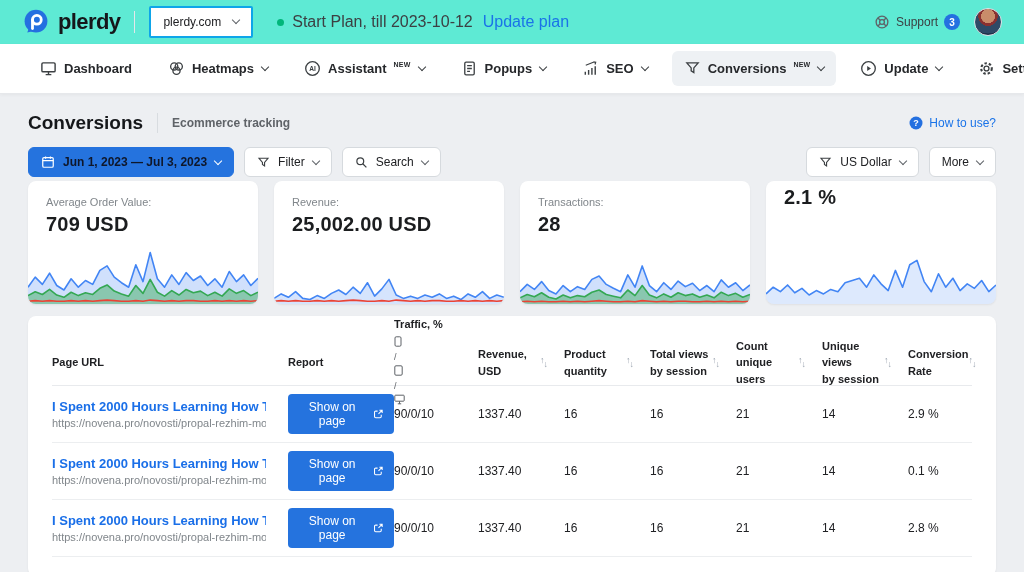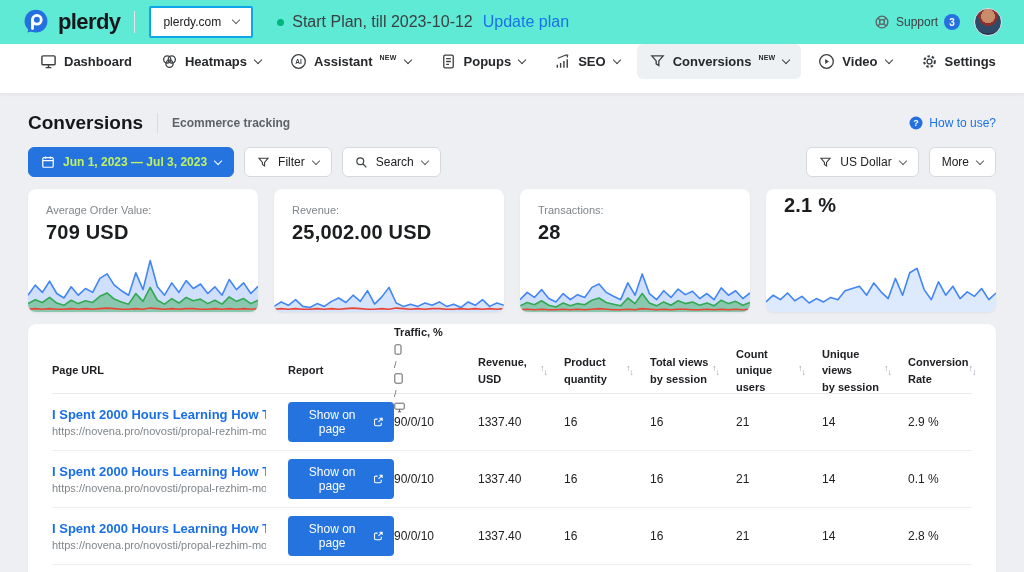--- a/index.html
+++ b/index.html
@@ -16,45 +16,45 @@
   .plan { display:flex; align-items:center; gap:8px; font-size:16px; color:#3c4043; margin-left:10px; }
   .dot { width:7px; height:7px; border-radius:50%; background:#00b67a; }
   .update-link { color:#1a73e8; text-decoration:none; margin-left:2px; cursor:pointer; }
   .spacer { flex:1; }
   .support { display:flex; align-items:center; gap:6px; font-size:12px; color:#3c4043; cursor:pointer; }
   .count-badge { min-width:16px; height:16px; padding:0 4px; border-radius:9px; background:#2470e0; color:#fff; font-size:10px; font-weight:700; display:flex; align-items:center; justify-content:center; }
   .avatar { width:28px; height:28px; border-radius:50%; border:1px solid #dde1e5; cursor:pointer;
             background: radial-gradient(circle at 50% 28%, #c98c6a 0 30%, #8a3030 31% 42%, #2e4a66 43% 75%, #1f3148 76%); }
 
   
-  .nav { height:50px; background:#fff; display:flex; align-items:flex-start; gap:5px; padding:0 28px; border-bottom:1px solid #e6e8eb; box-shadow:0 1px 3px rgba(60,64,67,.06); }
+  .nav { height:50px; background:#fff; display:flex; align-items:center; gap:12px; padding:0 28px; border-bottom:1px solid #e6e8eb; box-shadow:0 1px 3px rgba(60,64,67,.06); }
   .nav-item { display:flex; align-items:center; gap:7px; font-size:13px; font-weight:700; color:#26282b; padding:9px 12px; border-radius:6px; cursor:pointer; white-space:nowrap; }
   .nav-item.active { background:#eef1f4; }
   .nav-item svg { flex:none; }
   .new-badge { font-size:7px; font-weight:800; letter-spacing:.2px; transform:translateY(-4px); display:inline-block; }
   .nav-item .chev { border-color:#3c4043; margin-left:1px; }
 
   
   .main { padding:14px 28px 0; height:478px; }
   .title-row { display:flex; align-items:center; height:30px; }
   .page-title { font-size:19px; font-weight:800; color:#15171a; }
   .title-vdiv { width:1px; height:20px; background:#d8dce0; margin-left:14px; }
   .subtitle { font-size:12px; color:#5f6368; margin-left:14px;font-weight:bold; }
   .help { margin-left:auto; display:flex; align-items:center; gap:6px; font-size:12px; color:#1a73e8; cursor:pointer; }
 
   .toolbar { display:flex; align-items:center; margin-top:9px; }
   .tb-left, .tb-right { display:flex; align-items:center; gap:10px; }
   .tb-right { margin-left:auto; }
   .btn { display:inline-flex; align-items:center; gap:8px; font-size:12px; border-radius:6px; padding:7px 12px; border:1px solid #d6dade; background:#fff; color:#202124; cursor:pointer; font-family:inherit; white-space:nowrap; }
   .btn .chev { margin-top:-3px; }
-  .btn.primary { background:#2573de; border-color:#2573de; color:#bef264; font-weight:600; }
+  .btn.primary { background:#2573de; border-color:#2573de; color:#0f172a; font-weight:600; }
   .btn.primary .chev { border-color:#fff; }
 
   
-  .cards { display:grid; grid-template-columns:repeat(4,1fr); gap:16px; margin-top:12px; }
+  .cards { display:grid; grid-template-columns:repeat(4,1fr); gap:16px; margin-top:4px; }
   .card { position:relative; height:123px; background:#fff; border-radius:8px; overflow:hidden; box-shadow:0 1px 2px rgba(60,64,67,.08); }
   .card-label { font-size:11px; color:#80868b; padding:15px 18px 0; }
   .card-value { font-size:20px; font-weight:800; color:#1b1d1f; padding:5px 18px 0; letter-spacing:.2px; }
   .spark { position:absolute; left:0; bottom:0; width:100%; height:56px; display:block; }
 
   
   .table-card { background:#fff; border-radius:8px; margin-top:12px; padding:0 24px; box-shadow:0 1px 2px rgba(60,64,67,.08); height:260px; overflow:hidden; }
   .tr { display:grid; grid-template-columns:236px 106px 84px 86px 86px 86px 86px 86px 1fr; align-items:center; }
   .thead { height:70px; border-bottom:1px solid #e8eaed; }
   .th { font-size:11px; font-weight:700; color:#202124; line-height:1.5; display:flex; align-items:center; justify-content:space-between; padding-right:16px; }
@@ -155,21 +155,21 @@
     </svg>
     <span>Conversions</span>
     <span class="new-badge">NEW</span>
     <span class="chev"></span>
   </div>
   <div class="nav-item">
     <svg class="icon" width="17" height="17" viewBox="0 0 18 18" fill="none" stroke="#3c4043" stroke-width="1.4">
       <circle cx="9" cy="9" r="7.2"></circle>
         <path d="M7.6 6.3L11.6 9l-4 2.7z" fill="#3c4043" stroke="none"></path>
     </svg>
-    <span>Video</span>
+    <span>Update</span>
     <span class="chev"></span>
   </div>
   <div class="nav-item">
     <svg class="icon" width="17" height="17" viewBox="0 0 18 18" fill="none" stroke="#3c4043">
       <circle cx="9" cy="9" r="5.6" stroke-width="2.2" stroke-dasharray="2.6 2.1"></circle>
         <circle cx="9" cy="9" r="2.6" stroke-width="1.4"></circle>
     </svg>
     <span>Settings</span>
 
   </div>

